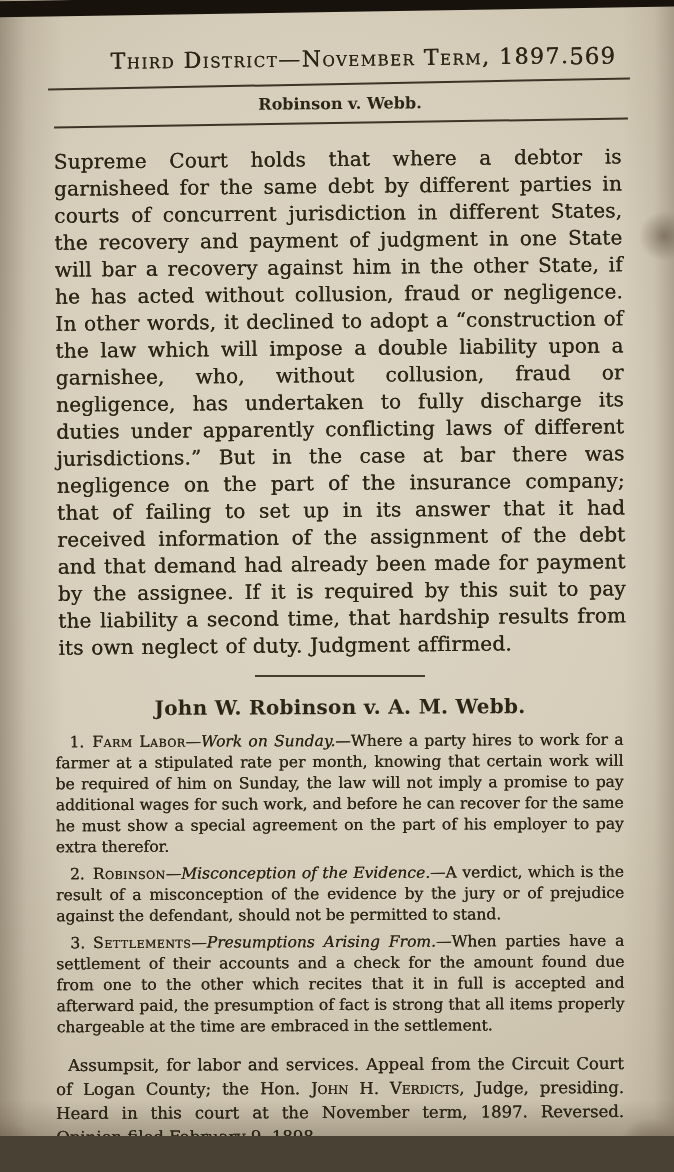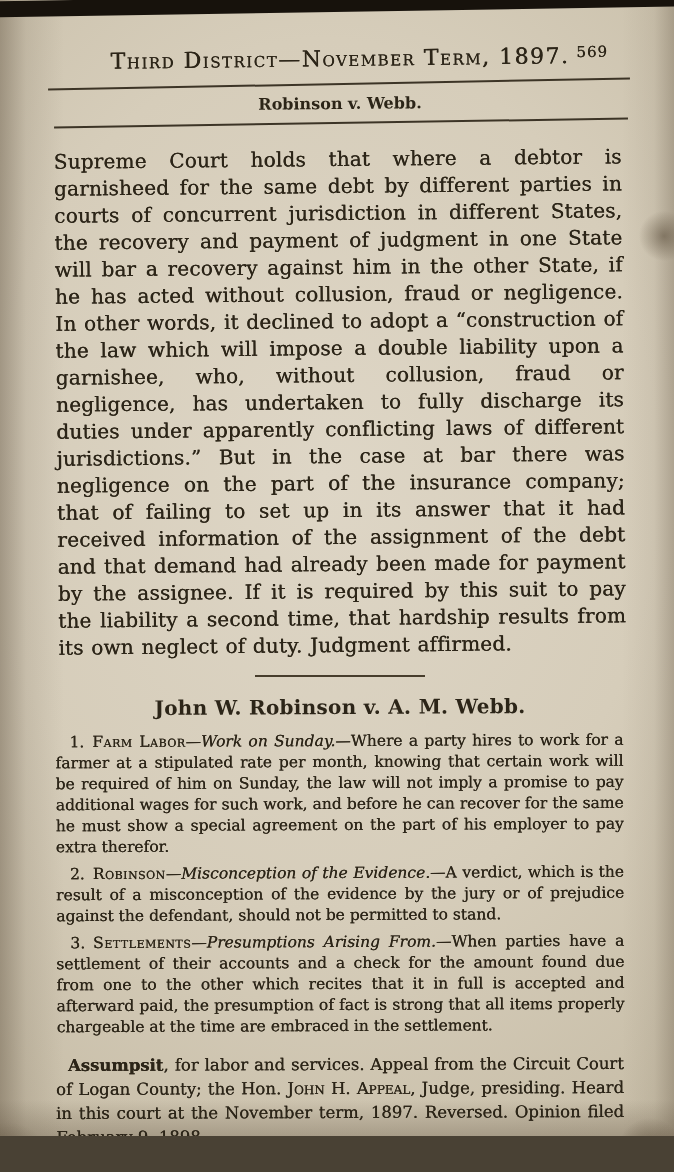--- a/index.html
+++ b/index.html
@@ -43,23 +43,23 @@
     transform: rotate(-0.7deg);
   }
   .running-title {
     font-variant: small-caps;
     letter-spacing: 1.5px;
     font-size: 22px;
     text-shadow: 0.3px 0 0 currentColor;
   }
   .page-number {
     position: absolute;
-    right: 16px;
+    right: 8px;
     top: 0;
-    font-size: 15px;
+    font-size: 23px;
     letter-spacing: 1px;
     text-shadow: 0.3px 0 0 currentColor;
   }
   .rule { background: #3c3426; }
   .rule-header {
     height: 2px;
     margin: 12px -6px 0 -8px;
     transform: rotate(-1.1deg);
   }
   .running-head {
@@ -118,21 +118,21 @@
   .hn-sub { font-style: italic; }
   .closing {
     margin: 16px 0 0 0;
     font-size: 16.5px;
     line-height: 24px;
     text-align: justify;
     text-indent: 12px;
     transform: rotate(-0.2deg);
     text-shadow: 0.25px 0 0 currentColor;
   }
-  .closing-lead { font-weight: bold; }
+  .closing-lead { font-weight: normal; }
   .judge-name { font-variant: small-caps; }
 </style>
 </head>
 <body>
 
 <div class="page">
   <div class="top-edge"></div>
 
   <header class="header">
     <span class="running-title">Third District—November Term, 1897.</span>
@@ -152,14 +152,14 @@
   <h2 class="case-title">John W. Robinson v. A. M. Webb.</h2>
 
   <div class="headnotes">
     <p class="headnote"><span class="hn-num">1.</span><span class="hn-topic">Farm Labor</span><span class="hn-sub">—Work on Sunday.</span><span class="hn-text">—Where a party hires to work for a farmer at a stipulated rate per month, knowing that certain work will be required of him on Sunday, the law will not imply a promise to pay additional wages for such work, and before he can recover for the same he must show a special agreement on the part of his employer to pay extra therefor.</span></p>
 
     <p class="headnote"><span class="hn-num">2.</span><span class="hn-topic">Robinson</span><span class="hn-sub">—Misconception of the Evidence.</span><span class="hn-text">—A verdict, which is the result of a misconception of the evidence by the jury or of prejudice against the defendant, should not be permitted to stand.</span></p>
 
     <p class="headnote"><span class="hn-num">3.</span><span class="hn-topic">Settlements</span><span class="hn-sub">—Presumptions Arising From.</span><span class="hn-text">—When parties have a settlement of their accounts and a check for the amount found due from one to the other which recites that it in full is accepted and afterward paid, the presumption of fact is strong that all items properly chargeable at the time are embraced in the settlement.</span></p>
   </div>
 
-  <p class="closing"><span class="closing-lead">Assumpsit</span><span>, for labor and services.  Appeal from the Circuit Court of Logan County; the Hon. </span><span class="judge-name">John H. Appeal</span><span>, Judge, presiding.  Heard in this court at the November term, 1897.  Reversed.  Opinion filed February 9, 1898.</span></p>
+  <p class="closing"><span class="closing-lead">Assumpsit</span><span>, for labor and services.  Appeal from the Circuit Court of Logan County; the Hon. </span><span class="judge-name">John H. Verdicts</span><span>, Judge, presiding.  Heard in this court at the November term, 1897.  Reversed.  Opinion filed February 9, 1898.</span></p>
 </div>
 
 </body></html>

